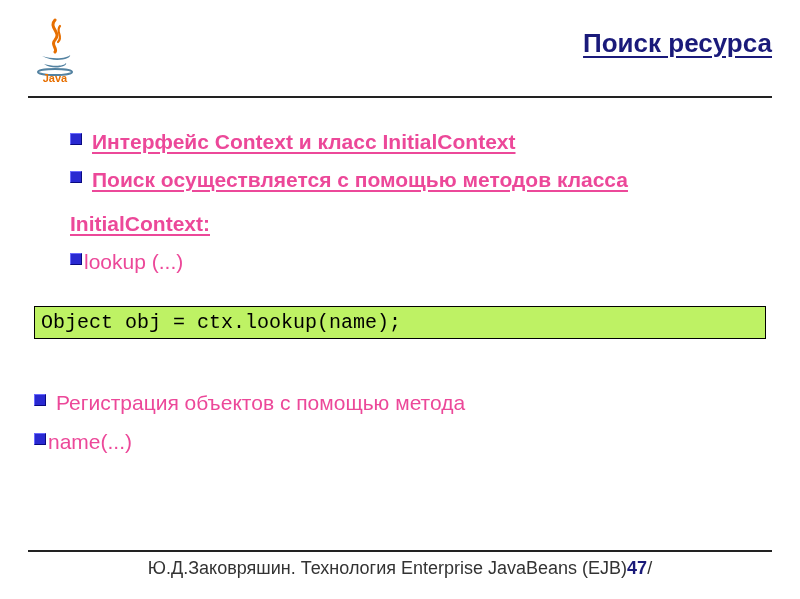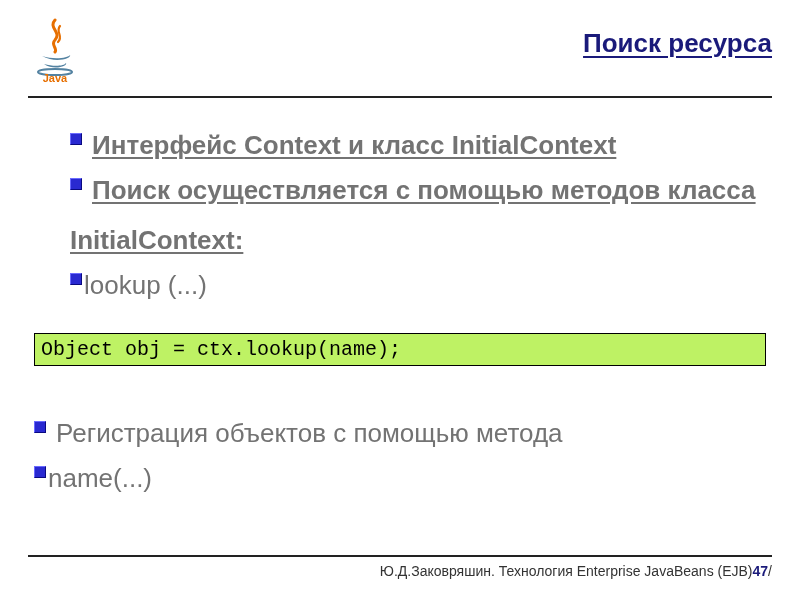--- a/index.html
+++ b/index.html
@@ -62,22 +62,22 @@
     background: #2929d1;
     border-top: 1px solid #6a6aff;
     border-left: 1px solid #6a6aff;
     border-right: 1px solid #0a0a80;
     border-bottom: 1px solid #0a0a80;
     margin-right: 10px;
     margin-top: 5px;
     flex-shrink: 0;
   }
   .txt {
-    font-size: 26px;
-    color: #737373;
+    font-size: 21px;
+    color: #ec4899;
     line-height: 1.35;
   }
   .bold { font-weight: bold; }
   .underline { text-decoration: underline; text-underline-offset: 3px; }
   .indent-block { margin-bottom: 10px; }
   .codebox {
     background: #bef264;
     border: 1px solid #000;
     font-family: "Courier New", monospace;
     font-size: 20px;
@@ -90,22 +90,22 @@
     right: 28px;
     bottom: 20px;
   }
   .hr2 {
     border: none;
     border-top: 2px solid #222;
     margin-bottom: 6px;
   }
   .footer-row {
     display: flex;
-    justify-content: flex-end;
-    font-size: 14px;
+    justify-content: center;
+    font-size: 18px;
     color: #333;
   }
   .pagecur { color: #1a1a7a; font-weight: bold; margin-top: 36px; }
   .slash { color: #333; }
 </style>
 </head>
 <body>
 
 <div class="slide">
 

